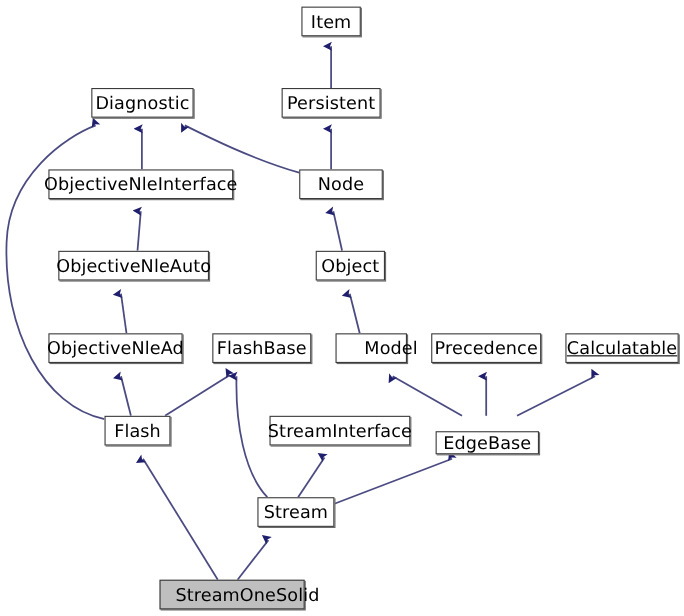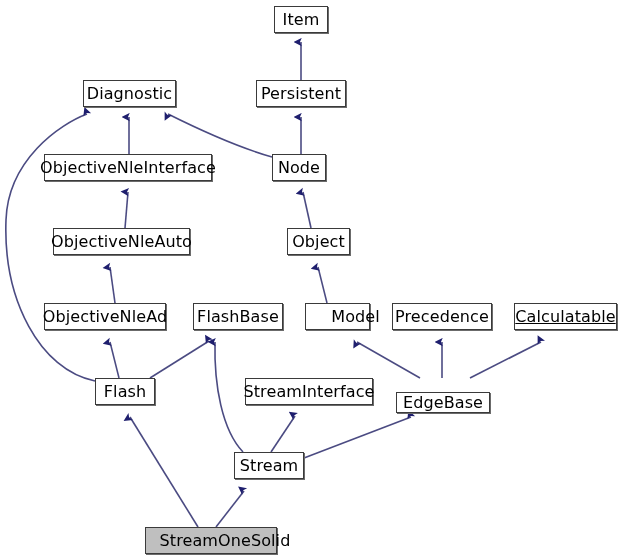--- a/index.html
+++ b/index.html
@@ -90,21 +90,21 @@
   <div id="node-layer">
       <div class="class-node" style="left: 274px; top: 6px; width: 54px; height: 27px;">
         <span class="label">Item</span>
       </div>
       <div class="class-node" style="left: 256px; top: 80px; width: 90px; height: 27px;">
         <span class="label">Persistent</span>
       </div>
       <div class="class-node" style="left: 83px; top: 80px; width: 93px; height: 27px;">
         <span class="label">Diagnostic</span>
       </div>
-      <div class="class-node" style="left: 272px; top: 154px; width: 54px; height: 27px;">
+      <div class="class-node" style="left: 272px; top: 154px; width: 76px; height: 27px;">
         <span class="label">Node</span>
       </div>
       <div class="class-node" style="left: 44px; top: 154px; width: 168px; height: 27px;">
         <span class="label">ObjectiveNleInterface</span>
       </div>
       <div class="class-node" style="left: 287px; top: 228px; width: 63px; height: 27px;">
         <span class="label">Object</span>
       </div>
       <div class="class-node" style="left: 53px; top: 228px; width: 137px; height: 27px;">
         <span class="label">ObjectiveNleAuto</span>

